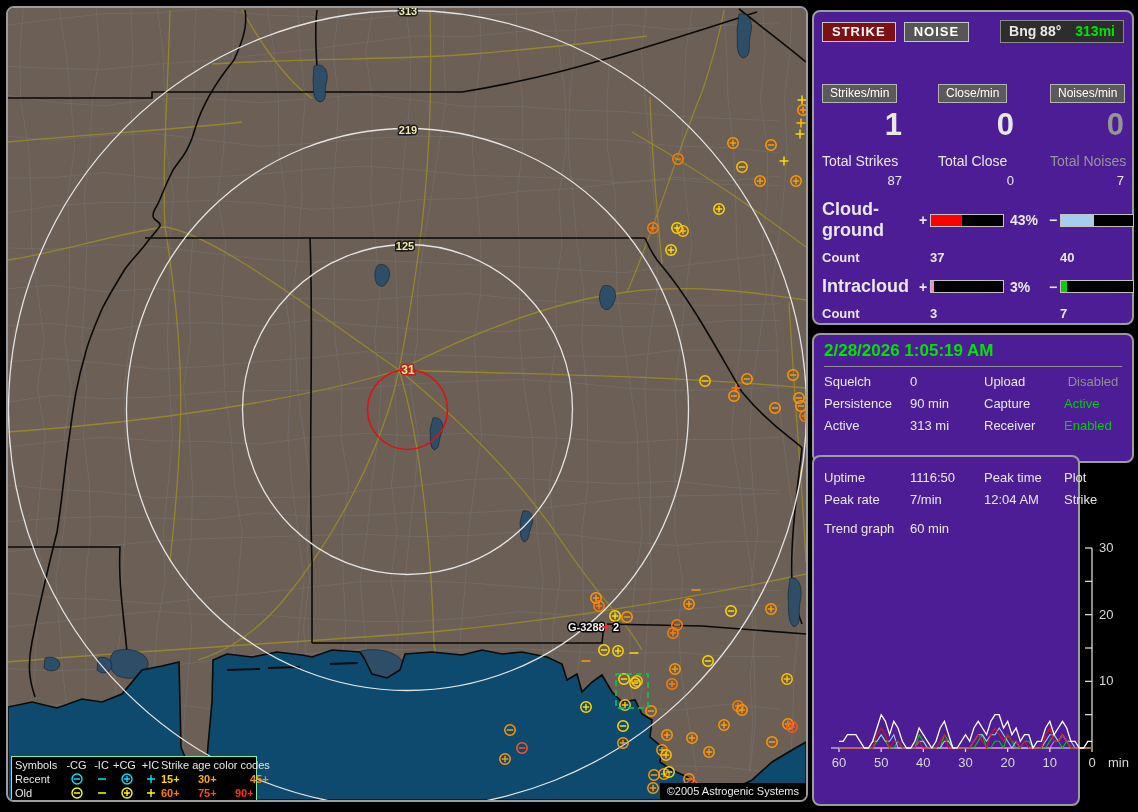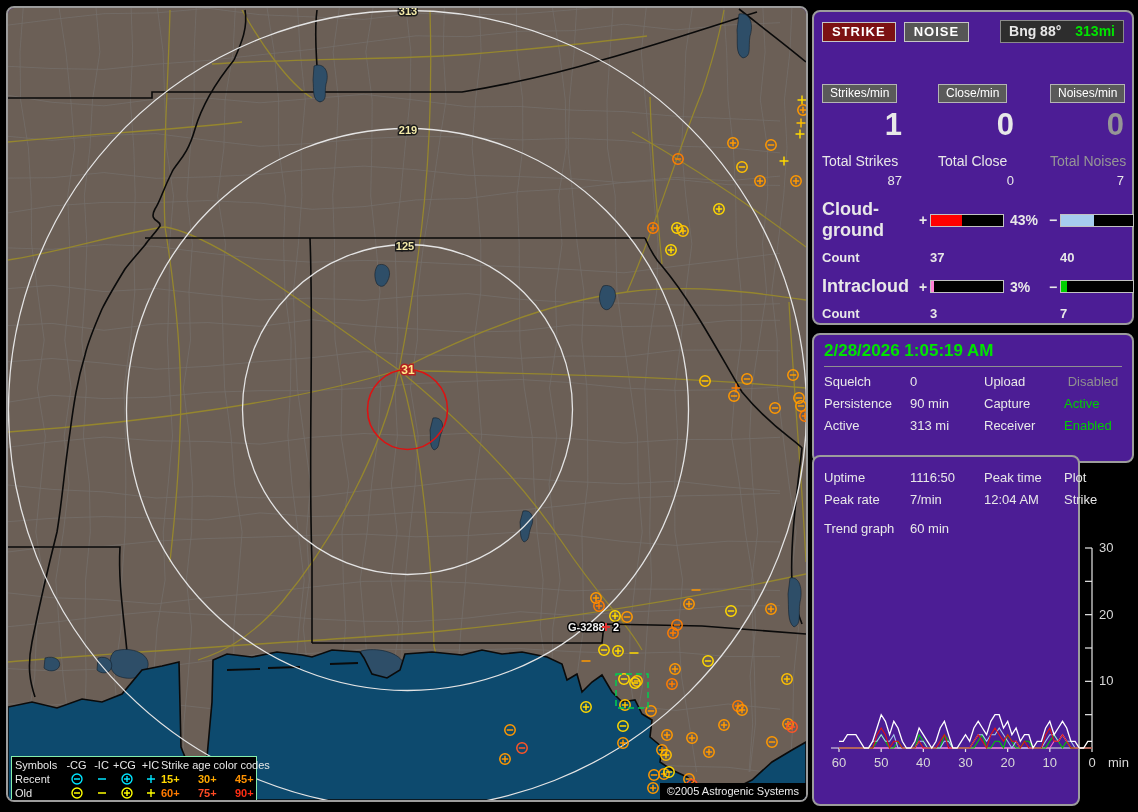--- a/index.html
+++ b/index.html
@@ -554,21 +554,21 @@
         <span>
           <svg width="18" height="14" class="lsym">
             <g stroke="#00e5ff" fill="none" stroke-width="1.4">
               <line x1="5" y1="7" x2="13" y2="7"></line>
               <line x1="9" y1="3" x2="9" y2="11"></line>
             </g>
           </svg>
         </span>
         <span style="color: rgb(255, 216, 0); font-weight: bold;">15+</span>
         <span style="color: rgb(255, 170, 0); font-weight: bold;">30+</span>
-        <span style="color: rgb(255, 145, 0); font-weight: bold;">45+</span>
+        <span style="color: rgb(255, 145, 0); font-weight: bold; margin-left: 15px;">45+</span>
       </div>
     <div class="lgrid" id="legend-old-row">
       <span>Old</span>
     <span>
           <svg width="18" height="14" class="lsym">
             <g stroke="#ffff00" fill="none" stroke-width="1.4">
               <circle cx="9" cy="7" r="5"></circle>
               <line x1="6" y1="7" x2="12" y2="7"></line>
             </g>
           </svg>

